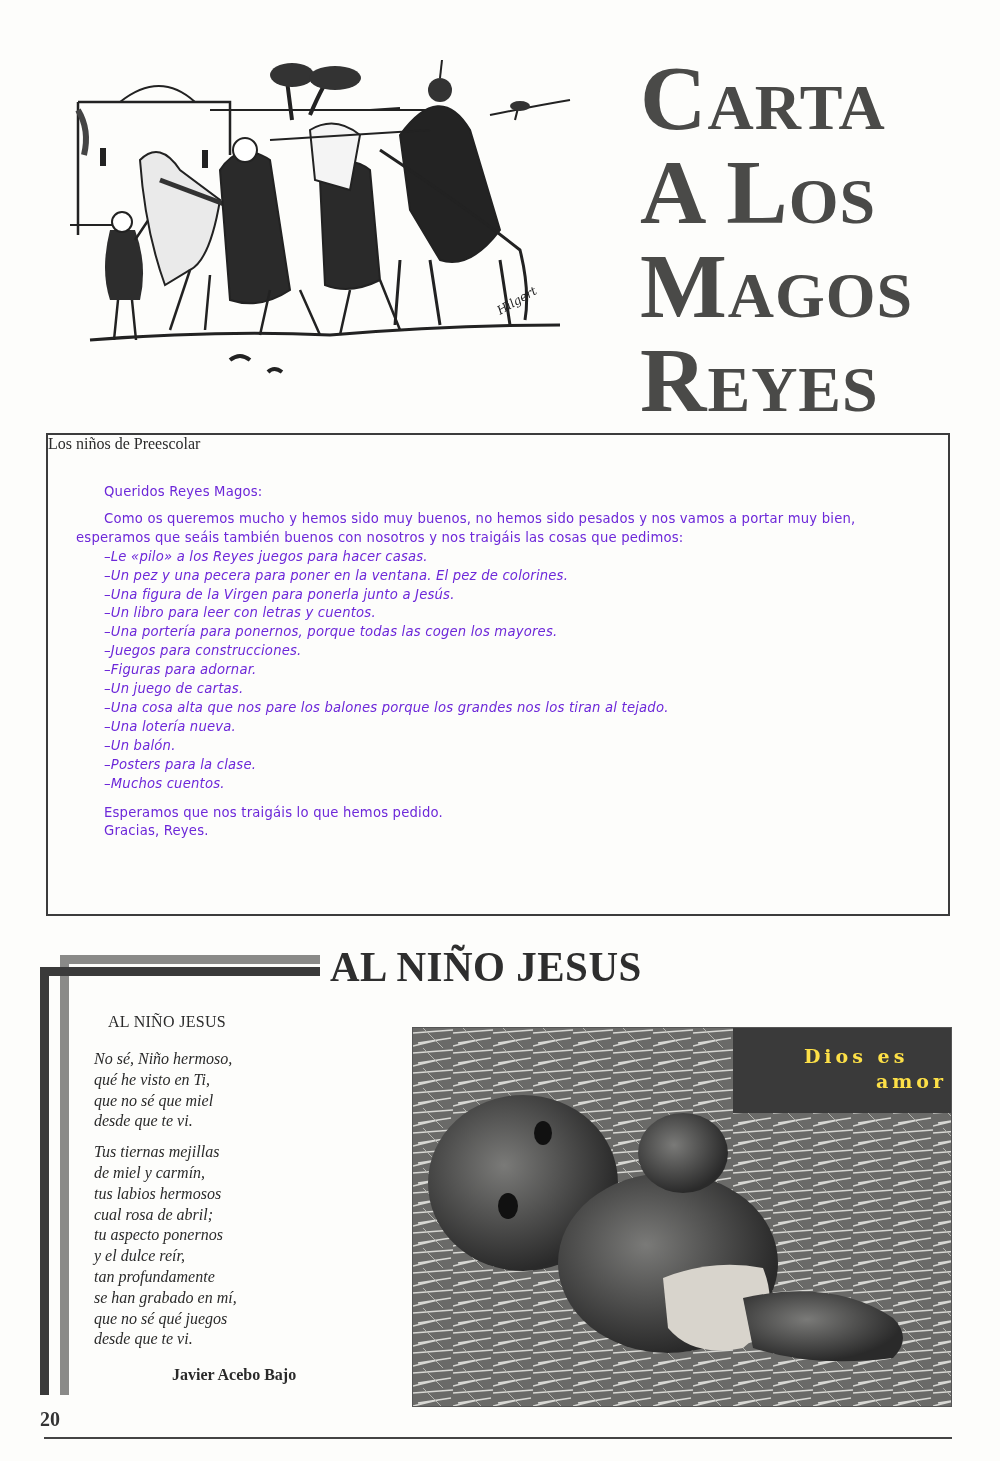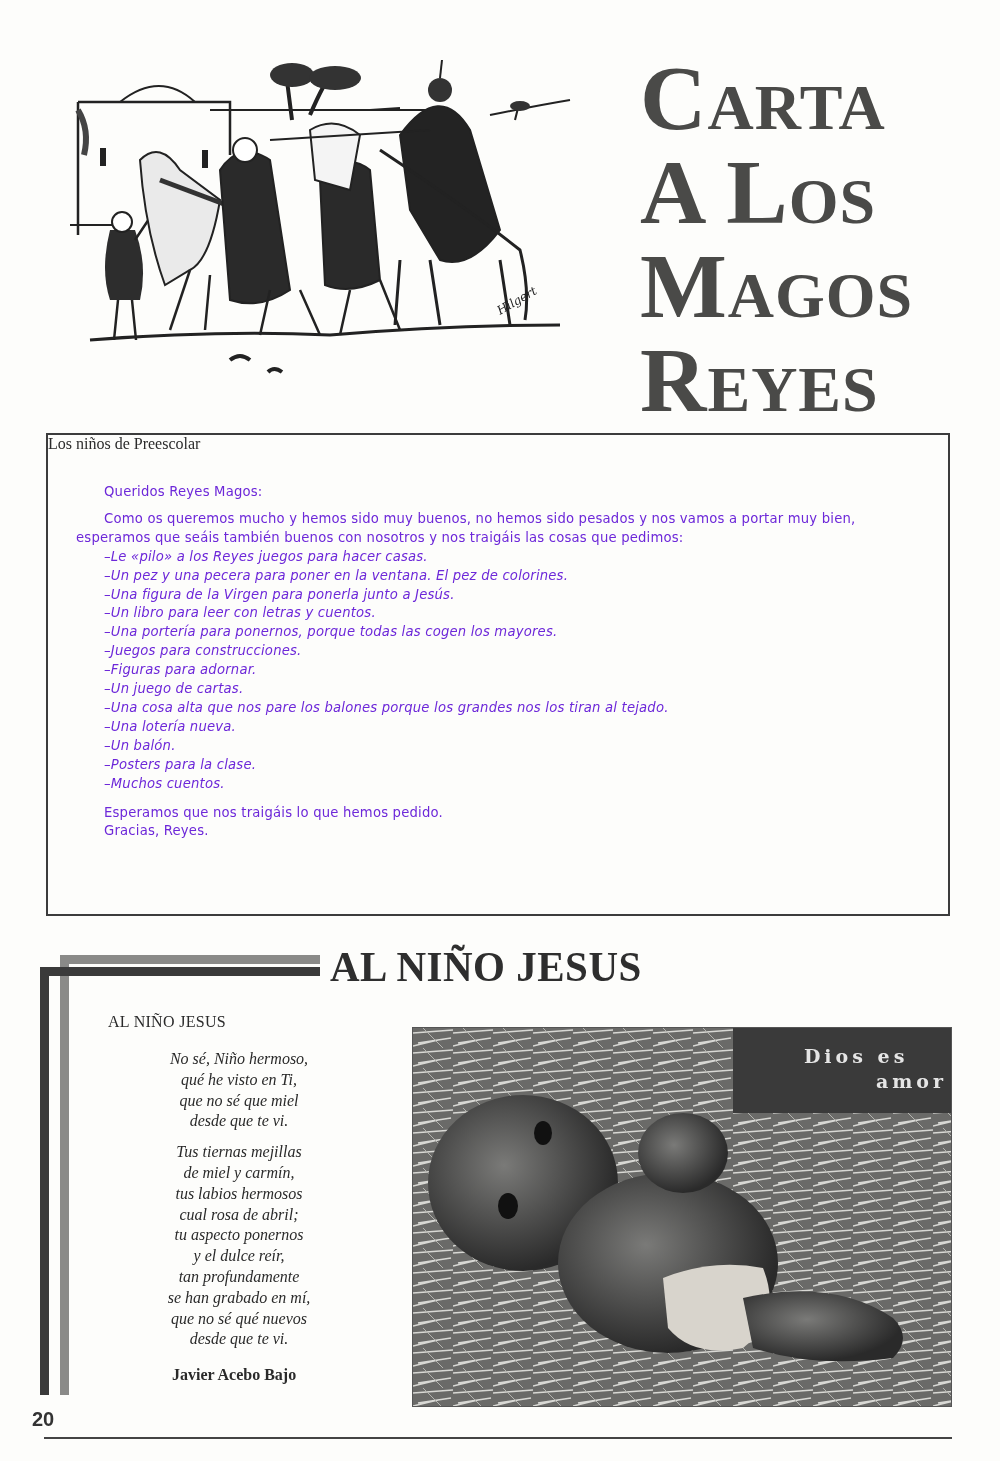--- a/index.html
+++ b/index.html
@@ -45,37 +45,37 @@
   #bar-light-v { left: 60px; top: 955px; width: 9px; height: 440px; background: #8a8a88; }
 
   #section2-title {
     left: 330px; top: 942px; font-family: "Liberation Serif", serif; font-weight: bold;
     font-size: 41px; letter-spacing: 0.5px; color: #2e2e2e; transform: scaleY(1.05);
   }
 
   
   #poem { left: 94px; top: 1013px; width: 290px; font-family: "Liberation Serif", serif; color: #2a2a2a; }
   #poem .poem-title { font-size: 16px; margin: 0 0 18px 14px; letter-spacing: 0.3px; }
-  #poem .stanza { font-style: italic; font-size: 16px; line-height: 20.8px; margin: 0 0 10px 0; text-align: center; }
+  #poem .stanza { font-style: italic; font-size: 16px; line-height: 20.8px; margin: 0 0 10px 0; }
   #poem .stanza span { display: block; }
   #poem .author { font-weight: bold; font-size: 16px; margin: 16px 0 0 78px; }
 
   
   #photo { left: 412px; top: 1027px; width: 540px; height: 380px; border: 1.5px solid #555; box-sizing: border-box; overflow: hidden; background: #6c6c6a; }
   #photo-caption {
-    position: absolute; right: 4px; top: 16px; color: #e5e5e5;
+    position: absolute; right: 4px; top: 16px; color: #fde047;
     font-family: "DejaVu Serif", serif; font-weight: bold; font-size: 19px;
     letter-spacing: 4px; line-height: 25px; text-align: left;
   }
   #photo-caption span { display: block; }
   #photo-caption .l1 { margin-left: 0; }
   #photo-caption .l2 { margin-left: 72px; }
 
   
-  #page-number { left: 32px; top: 1408px; font-family: Liberation Sans, sans-serif; font-weight: bold; font-size: 20px; color: #333; }
+  #page-number { left: 40px; top: 1408px; font-family: Liberation Serif, serif; font-weight: bold; font-size: 20px; color: #333; }
   #footer-rule { left: 44px; top: 1437px; width: 908px; height: 1.5px; background: #444; }
 </style>
 </head>
 <body>
 
 <div id="illustration" class="abs">
   <svg width="510" height="320" viewBox="0 0 510 320">
 
     <path d="M0 165 L50 165 M300 50 L330 48 M140 50 L360 50 M420 55 Q470 45 500 40" stroke="#222" stroke-width="2" fill="none"></path>
 
@@ -168,21 +168,21 @@
   </div>
   <div class="stanza">
     <span>Tus tiernas mejillas</span>
     <span>de miel y carmín,</span>
     <span>tus labios hermosos</span>
     <span>cual rosa de abril;</span>
     <span>tu aspecto ponernos</span>
     <span>y el dulce reír,</span>
     <span>tan profundamente</span>
     <span>se han grabado en mí,</span>
-    <span>que no sé qué nuevos</span>
+    <span>que no sé qué juegos</span>
     <span>desde que te vi.</span>
   </div>
   <div class="author">Javier Acebo Bajo</div>
 </div>
 
 <div id="photo" class="abs">
   <svg width="540" height="380" viewBox="0 0 540 380">
     <defs>
       <radialGradient id="skin" cx="40%" cy="40%" r="60%">
         <stop offset="0" stop-color="#7a7a78"></stop>

